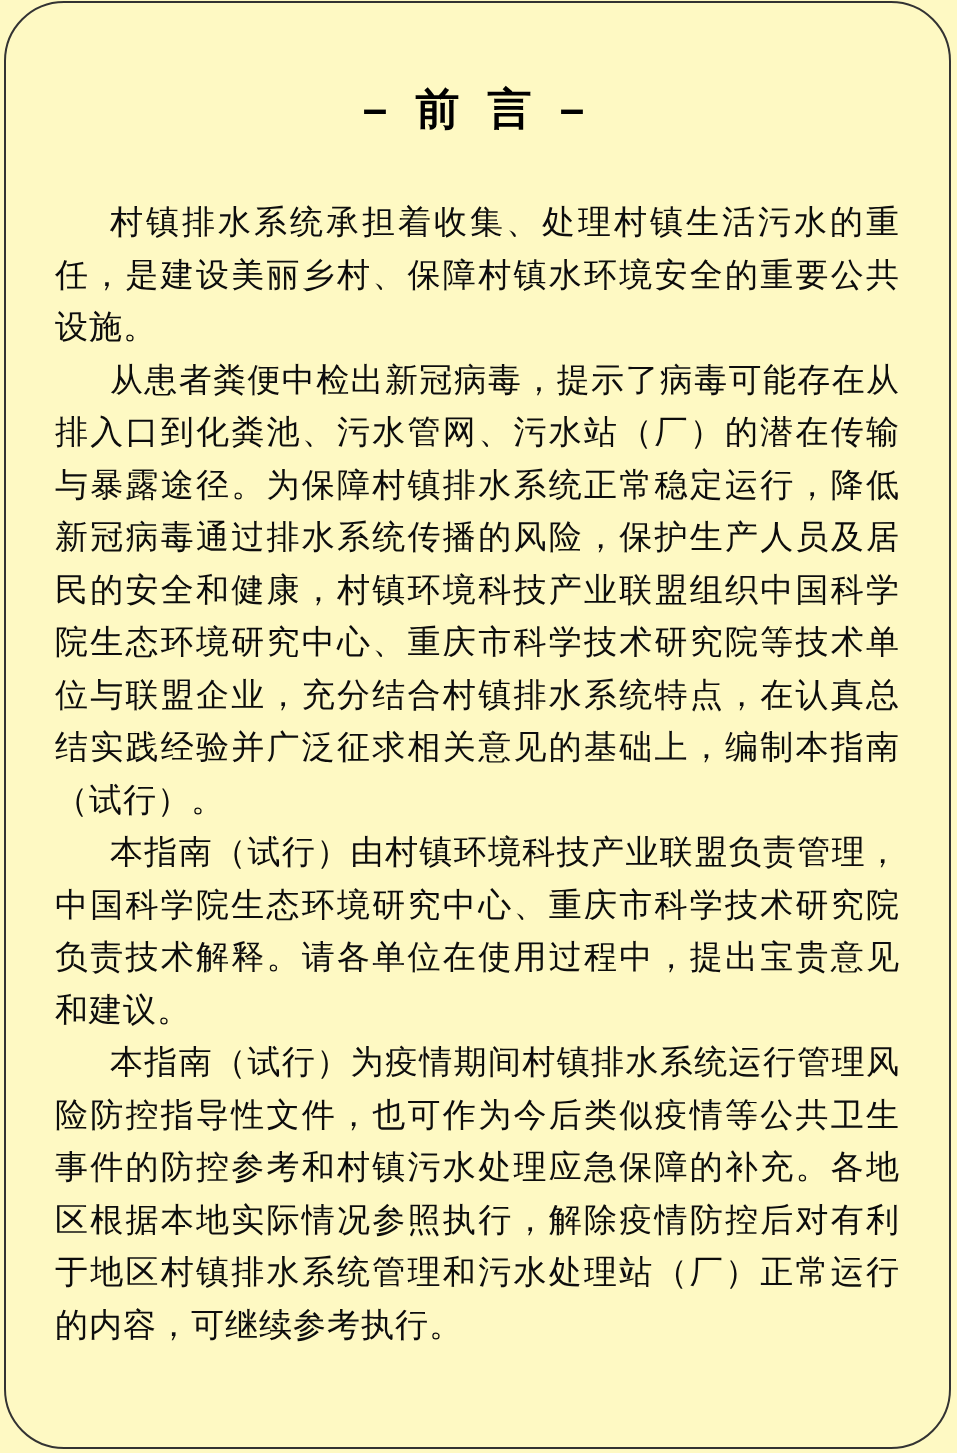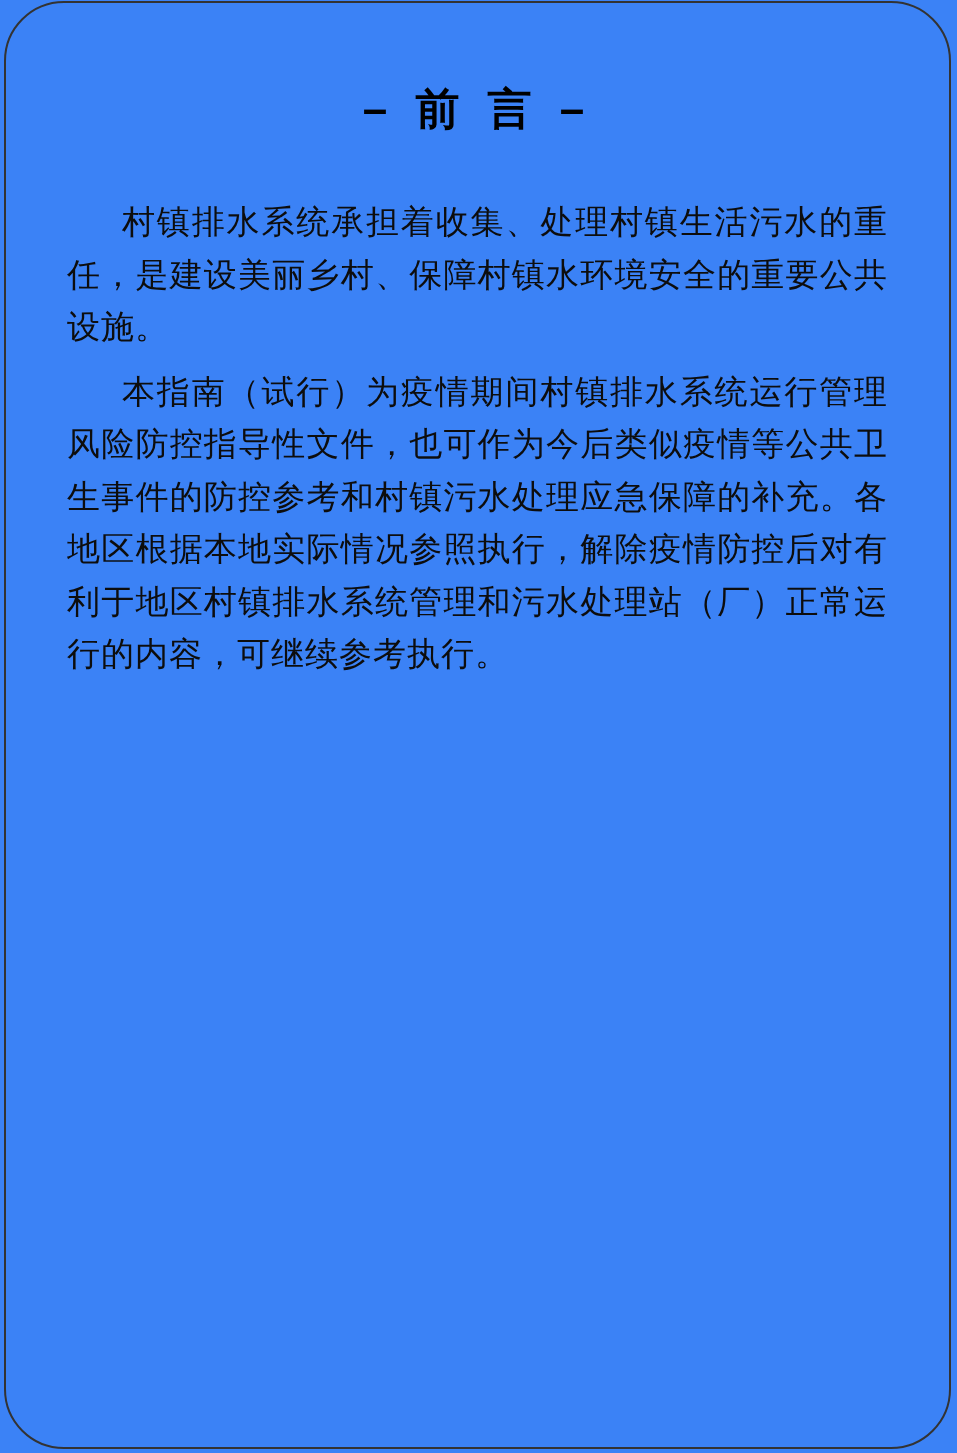--- a/index.html
+++ b/index.html
@@ -4,21 +4,21 @@
 <style>
   html, body {
     margin: 0;
     padding: 0;
     background: #ffffff;
   }
   .page {
     position: relative;
     width: 957px;
     height: 1453px;
-    background: #3b82f6;
+    background: #fef9c3;
     overflow: hidden;
     font-family: "Liberation Serif", "DejaVu Serif", serif;
     color: #111111;
   }
   .page-frame {
     position: absolute;
     left: 4px;
     top: 1px;
     right: 6px;
     bottom: 4px;
@@ -37,36 +37,38 @@
     text-align: center;
     font-family: "Liberation Sans", "DejaVu Sans", sans-serif;
     font-weight: 700;
     font-size: 44px;
     line-height: 46px;
     letter-spacing: 8px;
     color: #000000;
     white-space: nowrap;
   }
   .body-text p {
-    margin: 12px;
+    margin: 0;
     padding: 0;
     font-size: 33px;
     line-height: 52.5px;
     text-align: justify;
     text-indent: 55px;
     letter-spacing: 1px;
     color: #0d0d0d;
   }
 </style>
 </head>
 <body>
 
 <div class="page">
   <div class="page-frame"></div>
   <div class="content">
     <div class="doc-title">– 前 言 –</div>
     <div class="body-text">
       <p>村镇排水系统承担着收集、处理村镇生活污水的重任，是建设美丽乡村、保障村镇水环境安全的重要公共设施。</p>
+      <p>从患者粪便中检出新冠病毒，提示了病毒可能存在从排入口到化粪池、污水管网、污水站（厂）的潜在传输与暴露途径。为保障村镇排水系统正常稳定运行，降低新冠病毒通过排水系统传播的风险，保护生产人员及居民的安全和健康，村镇环境科技产业联盟组织中国科学院生态环境研究中心、重庆市科学技术研究院等技术单位与联盟企业，充分结合村镇排水系统特点，在认真总结实践经验并广泛征求相关意见的基础上，编制本指南（试行）。</p>
+      <p>本指南（试行）由村镇环境科技产业联盟负责管理，中国科学院生态环境研究中心、重庆市科学技术研究院负责技术解释。请各单位在使用过程中，提出宝贵意见和建议。</p>
       <p>本指南（试行）为疫情期间村镇排水系统运行管理风险防控指导性文件，也可作为今后类似疫情等公共卫生事件的防控参考和村镇污水处理应急保障的补充。各地区根据本地实际情况参照执行，解除疫情防控后对有利于地区村镇排水系统管理和污水处理站（厂）正常运行的内容，可继续参考执行。</p>
 
     </div>
   </div>
 </div>
 
 </body></html>

